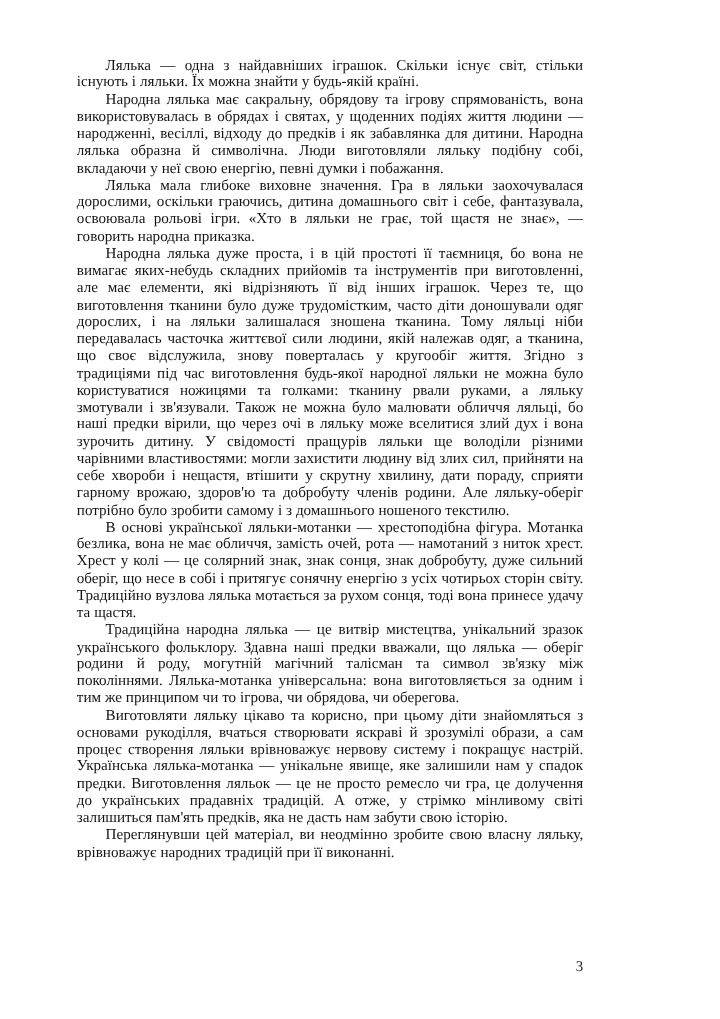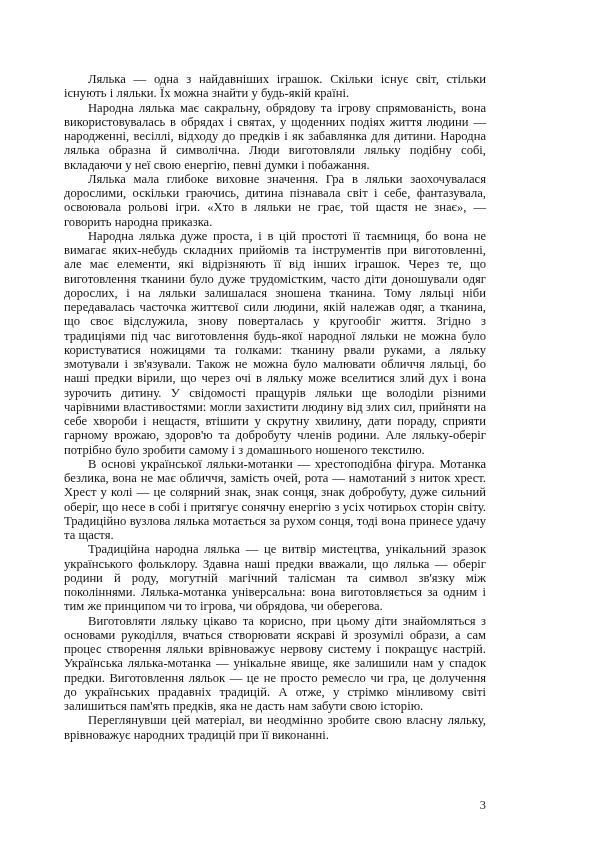--- a/index.html
+++ b/index.html
@@ -14,21 +14,21 @@
     font-family: "Liberation Serif", "DejaVu Serif", serif;
     color: #111111;
     overflow: hidden;
   }
   .page {
     position: relative;
     box-sizing: border-box;
     width: 549px;
     height: 849px;
     background: #ffffff;
-    padding: 72px 63px 0 64px;
+    padding: 47px 63px 0 64px;
   }
   .body-text {
     font-size: 12.6px;
     line-height: 14.25px;
     text-align: justify;
     text-justify: inter-word;
     color: #141414;
     -webkit-font-smoothing: antialiased;
   }
   .body-text p {
@@ -48,21 +48,21 @@
   }
 </style>
 </head>
 <body>
 
 <div class="page">
 
   <div class="body-text">
     <p>Лялька — одна з найдавніших іграшок. Скільки існує світ, стільки існують і ляльки. Їх можна знайти у будь-якій країні.</p>
     <p>Народна лялька має сакральну, обрядову та ігрову спрямованість, вона використовувалась в обрядах і святах, у щоденних подіях життя людини — народженні, весіллі, відходу до предків і як забавлянка для дитини. Народна лялька образна й символічна. Люди виготовляли  ляльку подібну собі, вкладаючи у неї свою енергію, певні думки і побажання.</p>
-    <p>Лялька мала глибоке виховне значення. Гра в ляльки заохочувалася дорослими, оскільки граючись, дитина пізнавала світ і себе, фантазувала, освоювала рольові ігри. «Хто в ляльки не грає, той щастя не знає», — говорить народна приказка.</p>
+    <p>Лялька мала глибоке виховне значення. Гра в ляльки заохочувалася дорослими, оскільки граючись, дитина домашнього світ і себе, фантазувала, освоювала рольові ігри. «Хто в ляльки не грає, той щастя не знає», — говорить народна приказка.</p>
     <p>Народна лялька дуже проста, і в цій простоті її таємниця, бо вона не вимагає яких-небудь складних прийомів та інструментів при виготовленні, але має елементи, які відрізняють її від інших іграшок. Через те, що виготовлення тканини було дуже трудомістким, часто діти доношували одяг дорослих, і на ляльки залишалася зношена тканина. Тому ляльці ніби передавалась часточка життєвої сили людини, якій належав одяг, а тканина, що своє відслужила, знову поверталась у кругообіг життя. Згідно з традиціями під час виготовлення будь-якої народної ляльки не можна було користуватися ножицями та голками: тканину рвали руками, а ляльку змотували і зв'язували. Також не можна було малювати обличчя ляльці, бо наші предки вірили, що через очі в ляльку може вселитися злий дух і вона зурочить дитину. У свідомості пращурів ляльки ще володіли різними чарівними властивостями: могли захистити людину від злих сил, прийняти на себе хвороби і нещастя, втішити у скрутну хвилину, дати пораду, сприяти гарному врожаю, здоров'ю та добробуту членів родини. Але ляльку-оберіг потрібно було зробити самому і з домашнього ношеного текстилю.</p>
     <p>В основі української ляльки-мотанки — хрестоподібна фігура. Мотанка безлика, вона не має обличчя, замість очей, рота — намотаний з ниток хрест. Хрест у колі — це солярний знак, знак сонця, знак добробуту, дуже сильний оберіг, що несе в собі і притягує сонячну енергію з усіх чотирьох сторін світу. Традиційно вузлова лялька мотається за рухом сонця, тоді вона принесе удачу та щастя.</p>
     <p>Традиційна народна лялька — це витвір мистецтва, унікальний зразок українського фольклору. Здавна наші предки вважали, що лялька — оберіг родини й роду, могутній магічний талісман та символ зв'язку між поколіннями. Лялька-мотанка універсальна: вона виготовляється за одним і тим же принципом чи то ігрова, чи обрядова, чи оберегова.</p>
     <p>Виготовляти ляльку цікаво та корисно, при цьому діти знайомляться з основами рукоділля, вчаться створювати яскраві й зрозумілі образи, а сам процес створення ляльки врівноважує нервову систему і покращує настрій. Українська лялька-мотанка — унікальне явище, яке залишили нам у спадок предки. Виготовлення ляльок — це не просто ремесло чи гра, це долучення до українських прадавніх традицій. А отже, у стрімко мінливому світі залишиться пам'ять предків, яка не дасть нам забути свою історію.</p>
     <p>Переглянувши цей матеріал, ви неодмінно зробите свою власну ляльку, врівноважує народних традицій при її виконанні.</p>
   </div>
 
   <div class="page-number">3</div>
 
 </div>

